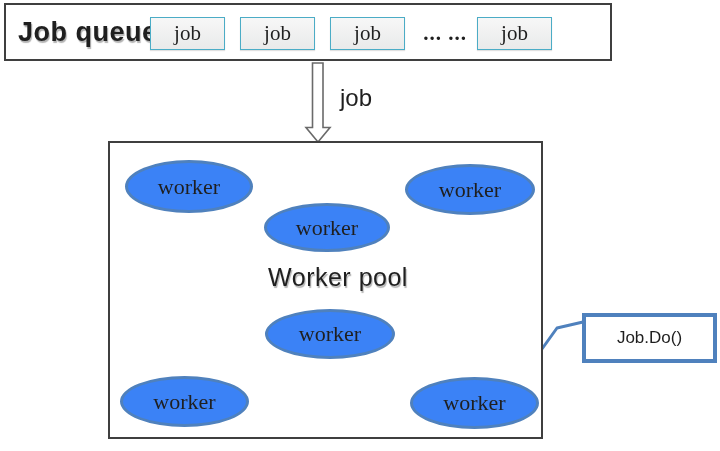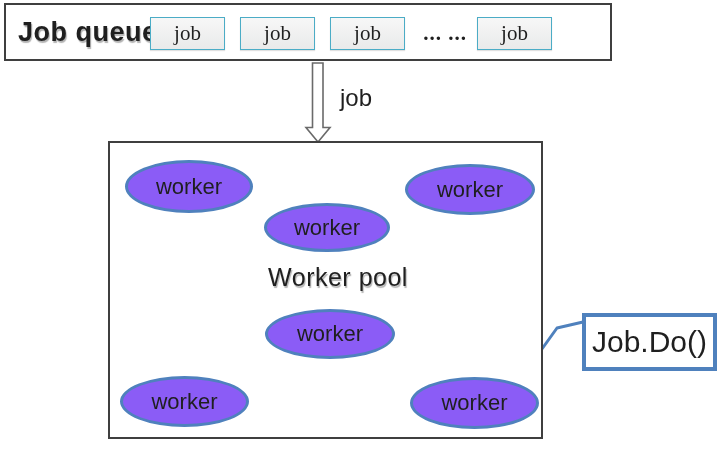--- a/index.html
+++ b/index.html
@@ -97,41 +97,41 @@
     font-size: 25px;
     font-weight: normal;
     white-space: nowrap;
     letter-spacing: 0.5px;
     text-shadow: 1px 2px 1px rgba(0,0,0,0.30);
   }
   .worker-ellipse {
     position: absolute;
     border: 3px solid var(--accent_blue, #4f81bd);
     border-radius: 50%;
-    background: #8b5cf6;
+    background: #3b82f6;
     display: flex; align-items: center; justify-content: center;
-    font-family: Liberation Sans, sans-serif;
+    font-family: Liberation Serif, serif;
     font-size: 22px;
   }
   .worker-ellipse.e1 { left:  15px; top:  17px; width: 128px; height: 53px; }
   .worker-ellipse.e2 { left: 295px; top:  21px; width: 130px; height: 51px; }
   .worker-ellipse.e3 { left: 154px; top:  60px; width: 126px; height: 49px; }
   .worker-ellipse.e4 { left: 155px; top: 166px; width: 130px; height: 50px; }
   .worker-ellipse.e5 { left:  10px; top: 233px; width: 129px; height: 51px; }
   .worker-ellipse.e6 { left: 300px; top: 234px; width: 129px; height: 52px; }
 
   
   .callout-box {
     position: absolute;
     left: 582px; top: 313px;
-    width: 135px; height: 58px;
+    width: 135px; height: 50px;
     border: 4px solid var(--accent_blue, #4f81bd);
     background: #ffffff;
     display: flex; align-items: center; justify-content: center;
-    font-size: 30px;
+    font-size: 17px;
   }
 </style>
 </head>
 <body>
 
 <div class="canvas">
 
   <div class="queue-box">
     <div class="queue-label">Job queue</div>
     <div class="job-box b1">job</div>

